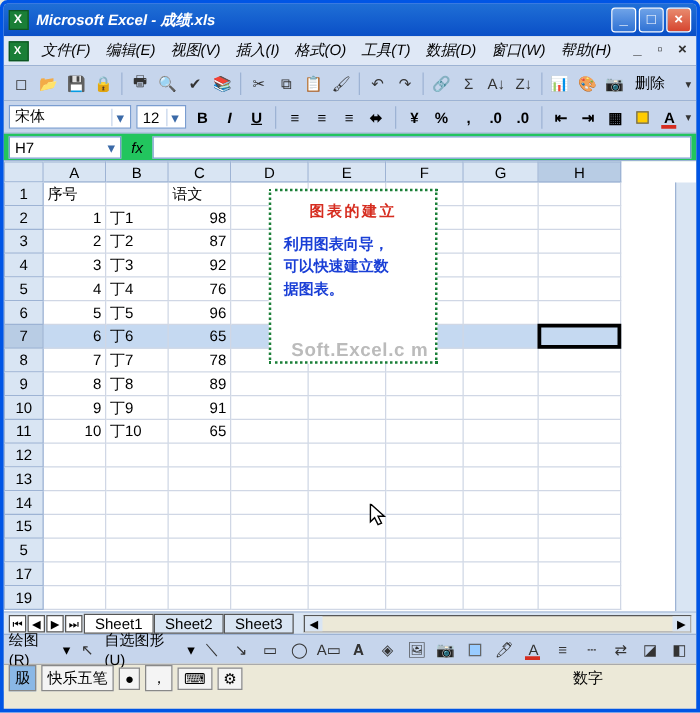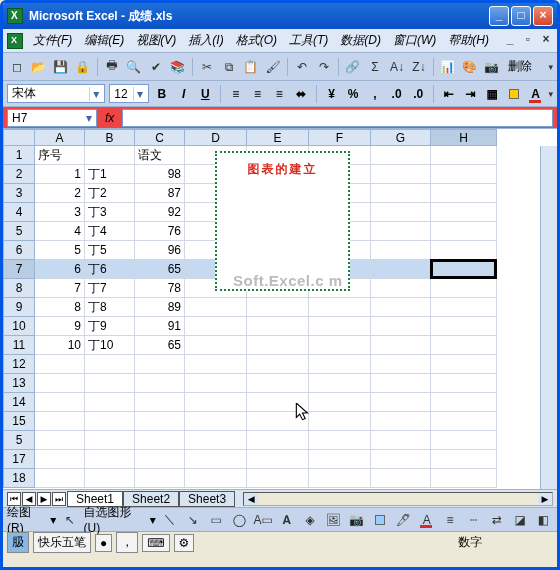--- a/index.html
+++ b/index.html
@@ -1,36 +1,36 @@
 <!DOCTYPE html>
 <html><head>
 <meta charset="utf-8">
 <style>
 * { margin:0; padding:0; box-sizing:border-box; font-family:"宋体",SimSun,sans-serif; font-size:12px; }
 body { width:560px; height:570px; background:#ece9d8; overflow:hidden; border:3px solid #0055e5; border-radius:6px 6px 0 0; }
 .titlebar { height:26px; background:linear-gradient(#1f6fd6,#0a4fc7); display:flex; align-items:center; padding:0 4px; color:#fff; }
 .titlebar .icon { width:16px; height:16px; background:#1a7f37; border:1px solid #0d5523; margin-right:6px; display:inline-block; position:relative; }
 .titlebar .icon:after { content:"X"; color:#fff; font-size:10px; font-weight:bold; position:absolute; left:3px; top:1px; }
-.titlebar .title { flex:1; font-weight:bold; }
+.titlebar .title { flex:1; font-weight:bold;font-style:italic; }
 .winbtns { display:flex; gap:2px; }
 .winbtn { width:20px; height:20px; background:linear-gradient(#6fa3e8,#2f72d4); border:1px solid #fff; border-radius:3px; color:#fff; text-align:center; line-height:16px; font-weight:bold; cursor:default; }
 .winbtn.close { background:linear-gradient(#e88b6f,#d6452f); }
 .menubar { height:24px; background:#dfe8f6; display:flex; align-items:center; padding:0 4px; border-bottom:1px solid #9db3d4; }
 .appicon { width:16px; height:16px; background:#1a7f37; border:1px solid #0d5523; margin-right:4px; position:relative; }
 .appicon:after { content:"X"; color:#fff; font-size:9px; font-weight:bold; position:absolute; left:3px; top:1px; }
 .menu { padding:2px 6px; cursor:default;font-style:italic; }
 .menuend { margin-left:auto; display:flex; align-items:center; gap:4px; }
 .toolbar { height:28px; background:#c6d5ec; display:flex; align-items:center; padding:0 4px; gap:2px; border-bottom:1px solid #9db3d4; }
 .tbtn { width:20px; height:20px; border:1px solid transparent; display:flex; align-items:center; justify-content:center; cursor:default; font-size:12px; color:#333; }
 .tsep { width:1px; height:18px; background:#9db3d4; margin:0 2px; }
 .fmtbar { height:26px; background:#c6d5ec; display:flex; align-items:center; padding:0 4px; gap:4px; border-bottom:1px solid #9db3d4; }
 .combo { height:19px; background:#fff; border:1px solid #7a9dd0; display:flex; align-items:center; padding:0 2px 0 4px; }
 .combo .dd { width:13px; text-align:center; color:#3b6aa8; border-left:1px solid #c6d5ec; cursor:default; }
 .fbtn { width:20px; height:20px; display:flex; align-items:center; justify-content:center; cursor:default; font-weight:bold; }
-.namebox { height:22px; background:#ef4444; display:flex; align-items:center; padding:0 4px; border-bottom:1px solid #9db3d4; }
+.namebox { height:22px; background:#22c55e; display:flex; align-items:center; padding:0 4px; border-bottom:1px solid #9db3d4; }
 .nameinput { width:90px; height:18px; background:#fff; border:1px solid #7a9dd0; padding:0 4px; display:flex; align-items:center; }
 .fx { margin:0 8px; font-style:italic; }
 .grid { position:relative; background:#fff; height:360px; overflow:hidden; }
 .colhdr { display:flex; position:absolute; top:0; left:0; height:17px; }
 .corner { width:32px; height:17px; background:#d9e5f3; border:1px solid #9db3d4; }
 .ch { height:17px; background:#d9e5f3; border-right:1px solid #9db3d4; border-bottom:1px solid #9db3d4; border-top:1px solid #9db3d4; text-align:center; line-height:16px; cursor:default; }
 .rowhdr { position:absolute; top:17px; left:0; width:32px; }
 .rh { width:32px; height:19px; background:#d9e5f3; border-bottom:1px solid #9db3d4; border-right:1px solid #9db3d4; border-left:1px solid #9db3d4; text-align:center; line-height:18px; cursor:default; }
 .rh.sel { background:#b8cce4; }
 .ch.sel { background:#b8cce4; }
@@ -181,21 +181,21 @@
       <div class="rh ">8</div>
       <div class="rh ">9</div>
       <div class="rh ">10</div>
       <div class="rh ">11</div>
       <div class="rh ">12</div>
       <div class="rh ">13</div>
       <div class="rh ">14</div>
       <div class="rh ">15</div>
       <div class="rh ">5</div>
       <div class="rh ">17</div>
-      <div class="rh ">18</div>
+      <div class="rh ">19</div>
     </div>
   <div class="cells" id="cells">
       <div class="row">
         <div class="cell" style="width:50px">序号</div>
         <div class="cell" style="width:50px"></div>
         <div class="cell" style="width:50px">语文</div>
         <div class="cell" style="width:62px"></div>
         <div class="cell" style="width:62px"></div>
         <div class="cell" style="width:62px"></div>
         <div class="cell" style="width:60px"></div>
@@ -370,20 +370,21 @@
         <div class="cell" style="width:62px"></div>
         <div class="cell" style="width:60px"></div>
         <div class="cell" style="width:66px"></div>
       </div>
     </div>
   <div class="activecell" id="activecell" style="left: 427px; top: 130px; width: 67px; height: 20px;"></div>
   <div class="vscroll"></div>
 
   <div class="floatbox" style="left:212px;top:22px;width:135px;height:140px">
     <div class="t1">图表的建立</div>
+    <div class="t2" id="calloutbody">利用图表向导，<br>可以快速建立数<br>据图表。</div>
   </div>
   <div class="watermark" style="left:230px;top:143px">Soft.Excel.c   m</div>
   <svg class="cursor-svg" style="left:292px;top:274px" viewBox="0 0 12 18">
       <path d="M0 0 L0 13 L3 10 L5.5 15 L8 14 L5.5 9 L10 9 Z" fill="#fff" stroke="#000" stroke-width="1"></path>
     </svg>
 </div>
 
 <div class="tabs">
   <div class="tabbtn">⏮</div>
   <div class="tabbtn">◀</div>

